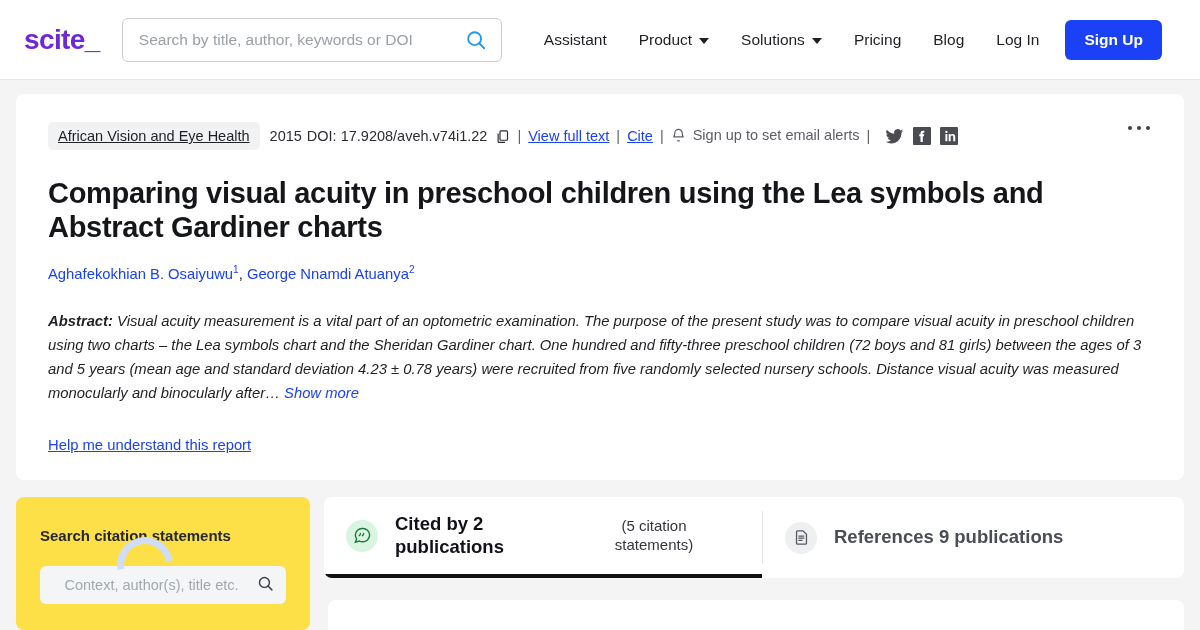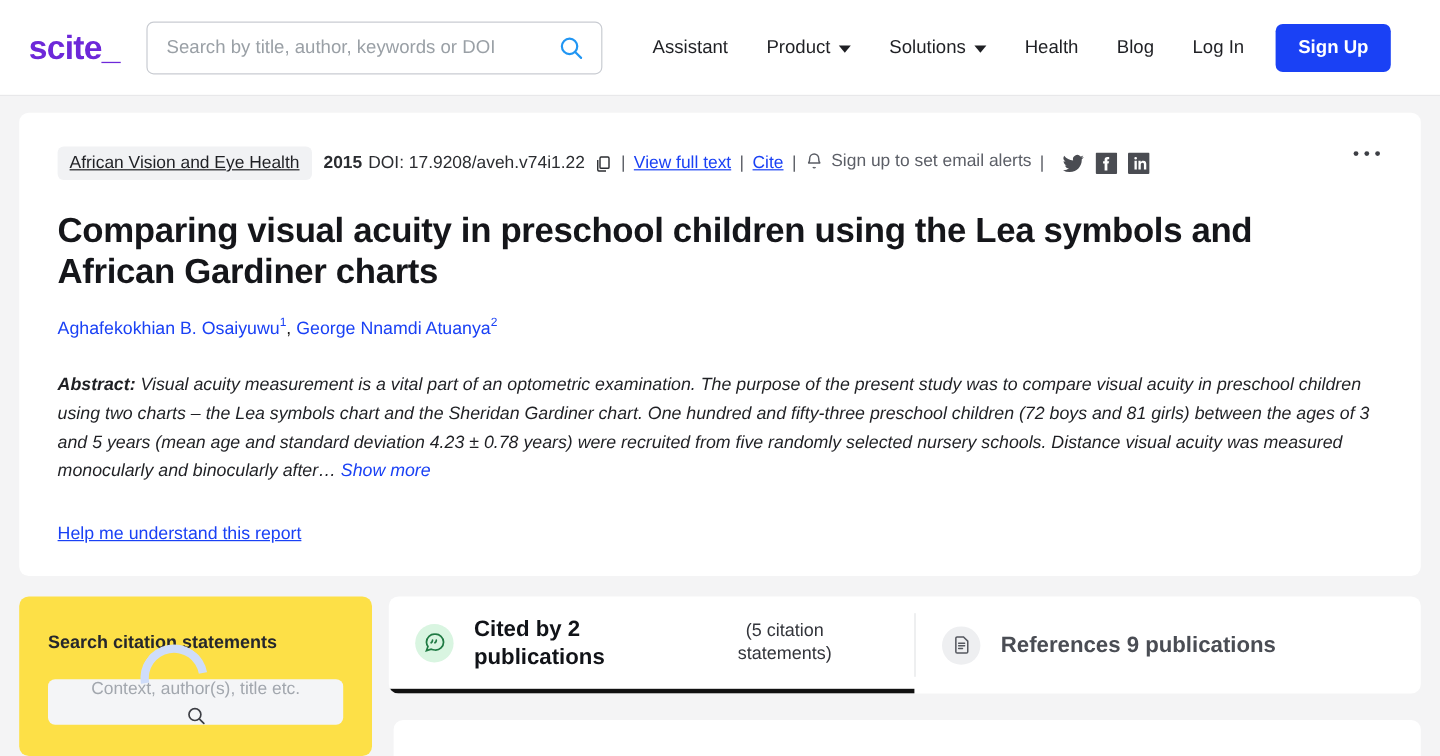--- a/index.html
+++ b/index.html
@@ -75,21 +75,21 @@
   .meta-row {
     display: flex; align-items: center;
     gap: 0px; font-size: 14.5px; color: #2b2d31;
     flex-wrap: nowrap;
   }
   .journal-chip {
     background: #f1f2f4; border-radius: 5px;
     padding: 6px 10px; font-size: 14.5px; color: #1f2024;
     cursor: pointer; white-space: nowrap; text-decoration: underline;
   }
-  .year { font-weight: 700; margin-left: 10px; }
+  .year { font-weight: 400; margin-left: 10px; }
   .doi { margin-left: 5px; white-space: nowrap; }
   .copy-icon { margin-left: 8px; cursor: pointer; display: inline-flex; }
   .sep { color: #5b5e66; margin: 0 7px; }
   .link-blue {
     color: #1a41f5; text-decoration: underline; cursor: pointer;
     white-space: nowrap;
   }
   .alerts {
     color: #5b5e66; display: inline-flex; align-items: flex-start;
     gap: 7px; cursor: pointer; white-space: nowrap;
@@ -132,21 +132,21 @@
   }
   .sidebar {
     width: 294px; background: #fde047; border-radius: 8px;
     padding: 30px 24px 26px 24px; min-height: 125px;
     position: relative; flex: none;
   }
   .sidebar h3 { font-size: 15px; font-weight: 700; color: #25272c; }
   .side-search {
     margin-top: 22px; height: 38px; background: #f4f5f7;
     border-radius: 6px; display: flex; align-items: center;
-    padding: 0 12px; gap: 6px; flex-direction: column;
+    padding: 0 12px; gap: 6px;
   }
   .side-search input {
     flex: 1; background: transparent; border: none; outline: none;
     font-size: 14.5px; color: #1f2024; text-align: center;
     font-family: "Liberation Sans", sans-serif;
   }
   .side-search input::placeholder { color: #a2a7ae; }
   .spinner {
     position: absolute; left: 117px; top: 537px;
     width: 56px; height: 56px; border-radius: 50%;
@@ -212,21 +212,21 @@
     </div>
     <div class="nav-item">
       <span>Product</span>
       <span class="chev"></span>
     </div>
     <div class="nav-item">
       <span>Solutions</span>
       <span class="chev"></span>
     </div>
     <div class="nav-item">
-      <span>Health</span>
+      <span>Pricing</span>
     </div>
     <div class="nav-item">
       <span>Blog</span>
     </div>
     <div class="nav-item">
       <span>Log In</span>
     </div>
     <button class="signup-btn">Sign Up</button>
   </div>
 </div>
@@ -278,21 +278,21 @@
       </span>
       <span class="soc">
         <svg width="18" height="18" viewBox="0 0 24 24">
           <rect width="24" height="24" rx="1.5" fill="#4a4c52"></rect>
           <path d="M7.2 9.4h2.6V19H7.2V9.4zM8.5 5a1.5 1.5 0 1 1 0 3 1.5 1.5 0 0 1 0-3zM11.6 9.4h2.5v1.3h.1c.4-.7 1.3-1.5 2.7-1.5 2.9 0 3.4 1.8 3.4 4.2V19h-2.6v-4.9c0-1.2 0-2.7-1.6-2.7s-1.9 1.3-1.9 2.6V19h-2.6V9.4z" fill="#fff"></path>
         </svg>
       </span>
     </span>
   </div>
 
-  <h1 class="title">Comparing visual acuity in preschool children using the Lea symbols and African Gardiner charts</h1>
+  <h1 class="title">Comparing visual acuity in preschool children using the Lea symbols and Abstract Gardiner charts</h1>
 
   <div class="authors">
     <span class="a"><span>Aghafekokhian B. Osaiyuwu</span><sup>1</sup></span><span class="comma">, </span><span class="a"><span>George Nnamdi Atuanya</span><sup>2</sup></span>
   </div>
 
   <p class="abstract"><b>Abstract:</b><span> Visual acuity measurement is a vital part of an optometric examination. The purpose of the present study was to compare visual acuity in preschool children using two charts – the Lea symbols chart and the Sheridan Gardiner chart. One hundred and fifty-three preschool children (72 boys and 81 girls) between the ages of 3 and 5 years (mean age and standard deviation 4.23 ± 0.78 years) were recruited from five randomly selected nursery schools. Distance visual acuity was measured monocularly and binocularly after… </span><span class="show-more">Show more</span></p>
 
   <span class="help-link">Help me understand this report</span>
 </div>
 

